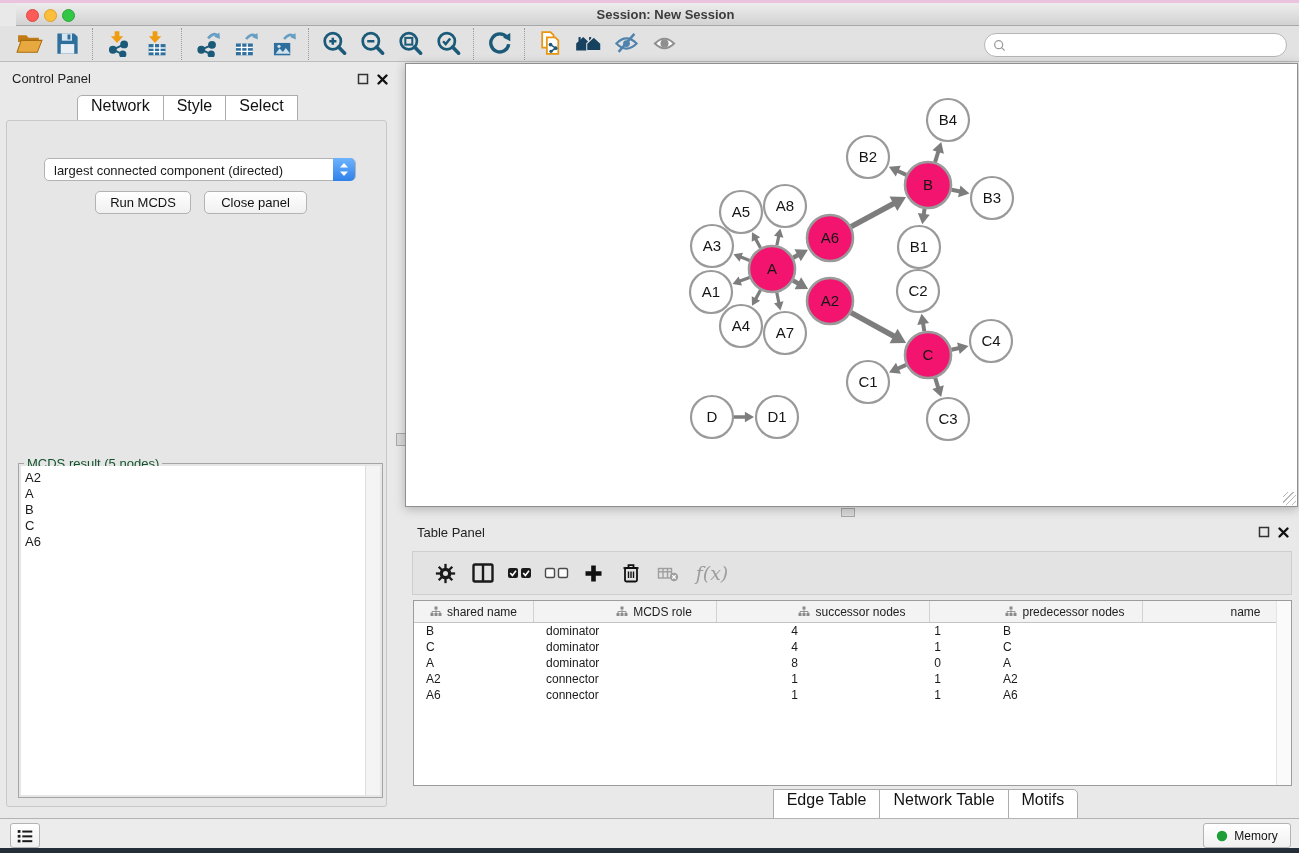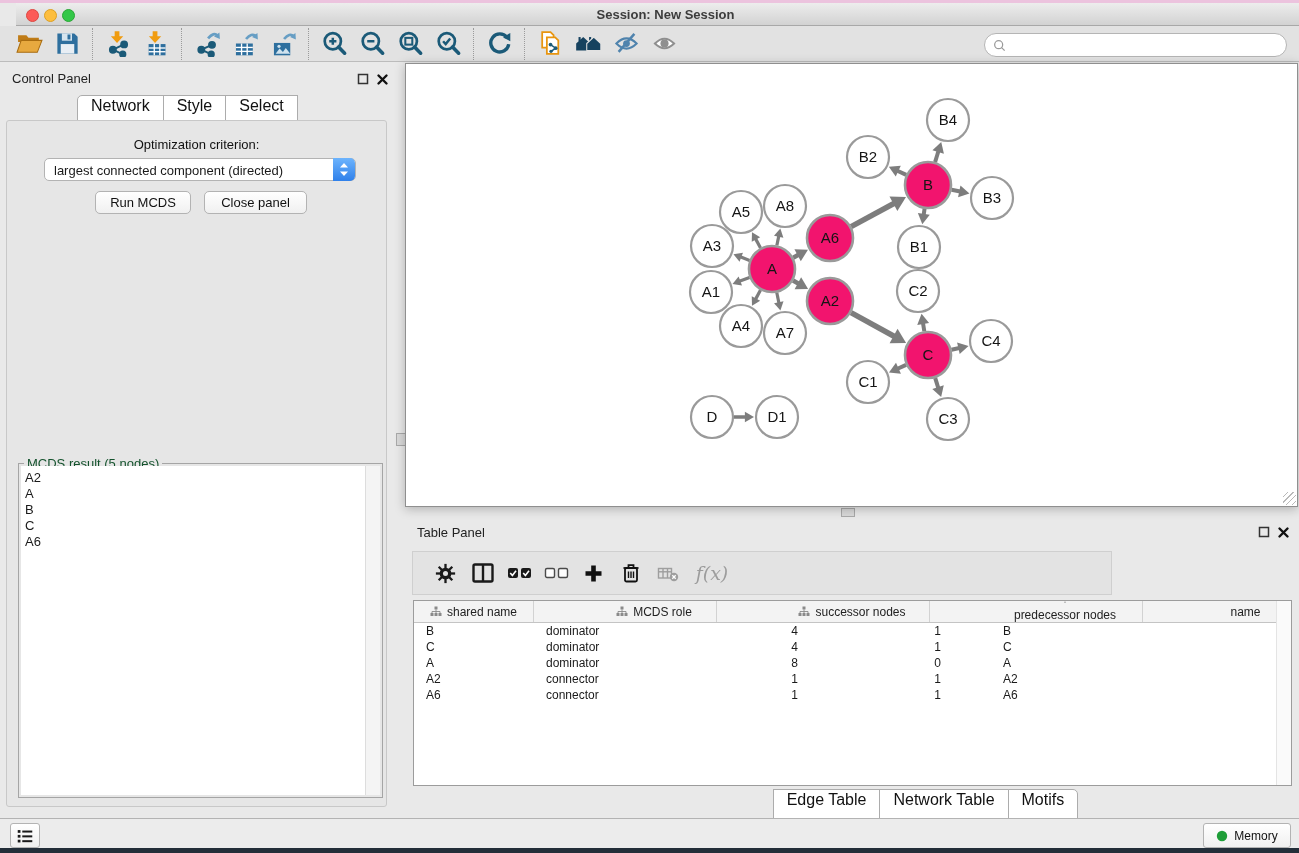--- a/index.html
+++ b/index.html
@@ -57,21 +57,21 @@
                  background:linear-gradient(#ededed,#d4d4d4);border-bottom:1px solid #a6a6a6;}
   .tl2{position:absolute;width:9px;height:9px;border-radius:50%;top:7px;}
   .net-title{position:absolute;left:0;right:0;top:4px;text-align:center;font-size:12px;color:#222;}
   .canvas{position:absolute;left:1px;top:24px;right:1px;bottom:1px;background:#fff;overflow:hidden;}
   .grip{position:absolute;right:1px;bottom:1px;width:13px;height:13px;
         background:repeating-linear-gradient(135deg,transparent 0 3px,#b9b9b9 3px 4px);}
   .split-v{position:absolute;left:396px;top:433px;width:8px;height:11px;background:#d9d9d9;border:1px solid #a9a9a9;}
   .split-h{position:absolute;left:841px;top:508px;width:12px;height:7px;background:#d9d9d9;border:1px solid #a9a9a9;}
   
   .tp-header{position:absolute;left:417px;top:525px;font-size:13px;color:#222;}
-  .tp-toolbar{position:absolute;left:412px;top:551px;width:700px;height:44px;background:#e3e3e3;
+  .tp-toolbar{position:absolute;left:412px;top:551px;width:880px;height:44px;background:#e3e3e3;
               border:1px solid #cfcfcf;display:flex;align-items:center;box-sizing:border-box;padding-left:14px;}
   .tpbtn{width:37px;height:30px;display:flex;align-items:center;justify-content:center;}
   .fx{font-family:"DejaVu Serif",serif;font-style:italic;font-size:19px;color:#9c9c9c;}
   .table{position:absolute;left:413px;top:600px;width:879px;height:186px;background:#fff;
          border:1px solid #9c9c9c;box-sizing:border-box;overflow:hidden;}
   .thead{display:flex;height:21px;background:#f3f3f3;border-bottom:1px solid #c4c4c4;justify-content:space-between;}
   .th{display:flex;align-items:center;justify-content:center;font-size:12px;color:#222;
       border-right:1px solid #d2d2d2;box-sizing:border-box;gap:5px;}
   .trow{display:flex;height:16px;font-size:12px;align-items:center;}
   .td{box-sizing:border-box;white-space:nowrap;}
@@ -261,21 +261,20 @@
   <path d="M2.5 2.5 L10.5 10.5 M10.5 2.5 L2.5 10.5" stroke="#111" stroke-width="2.4" stroke-linecap="round"></path>
 </svg>
 <div class="segwrap" style="left:77px;top:95px;" id="cp-tabs">
     <div class="seg">Network</div>
     <div class="seg">Style</div>
     <div class="seg">Select</div>
     <div class="seg active">MCDS</div>
   </div>
 
 <div class="cp-inner">
-  <div class="opt-label">Optimization criterion:</div>
   <div class="dropdown">
     <span>largest connected component (directed)</span>
     <div class="stepper">
       <svg viewBox="0 0 22 23" width="22" height="23">
         <path d="M7 9.5 L11 5 L15 9.5 z" fill="#fff"></path>
         <path d="M7 13.5 L11 18 L15 13.5 z" fill="#fff"></path>
       </svg>
     </div>
   </div>
   <div class="btn" style="left:88px;top:70px;width:96px;">Run MCDS</div>
@@ -567,21 +566,21 @@
           <g fill="#8a8a8a">
             <rect x="4.5" y="0.5" width="3" height="3"></rect>
             <rect x="0.5" y="7" width="3" height="3"></rect>
             <rect x="4.5" y="7" width="3" height="3"></rect>
             <rect x="8.5" y="7" width="3" height="3"></rect>
           </g>
           <path d="M6 3.5 v2 M2 7 v-1.5 h8 V7 M6 5.5 v1.5" stroke="#8a8a8a" stroke-width="0.9" fill="none"></path>
         </svg>
         <span>successor nodes</span>
       </div>
-      <div class="th" style="width: 155px; flex-direction: column;">
+      <div class="th" style="width: 155px;">
         <svg width="12" height="11" viewBox="0 0 12 11">
           <g fill="#8a8a8a">
             <rect x="4.5" y="0.5" width="3" height="3"></rect>
             <rect x="0.5" y="7" width="3" height="3"></rect>
             <rect x="4.5" y="7" width="3" height="3"></rect>
             <rect x="8.5" y="7" width="3" height="3"></rect>
           </g>
           <path d="M6 3.5 v2 M2 7 v-1.5 h8 V7 M6 5.5 v1.5" stroke="#8a8a8a" stroke-width="0.9" fill="none"></path>
         </svg>
         <span>predecessor nodes</span>

